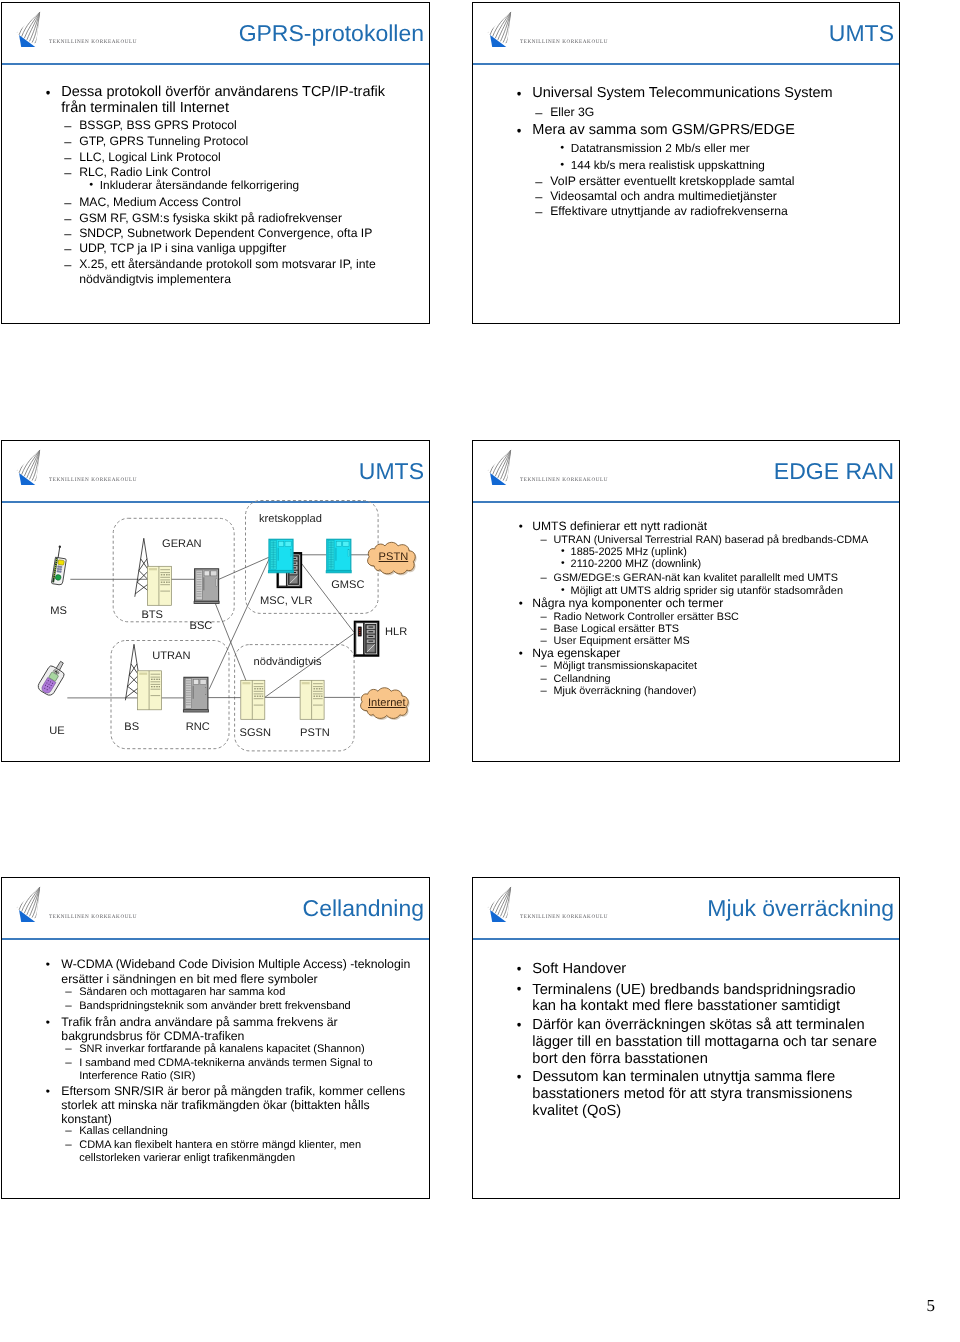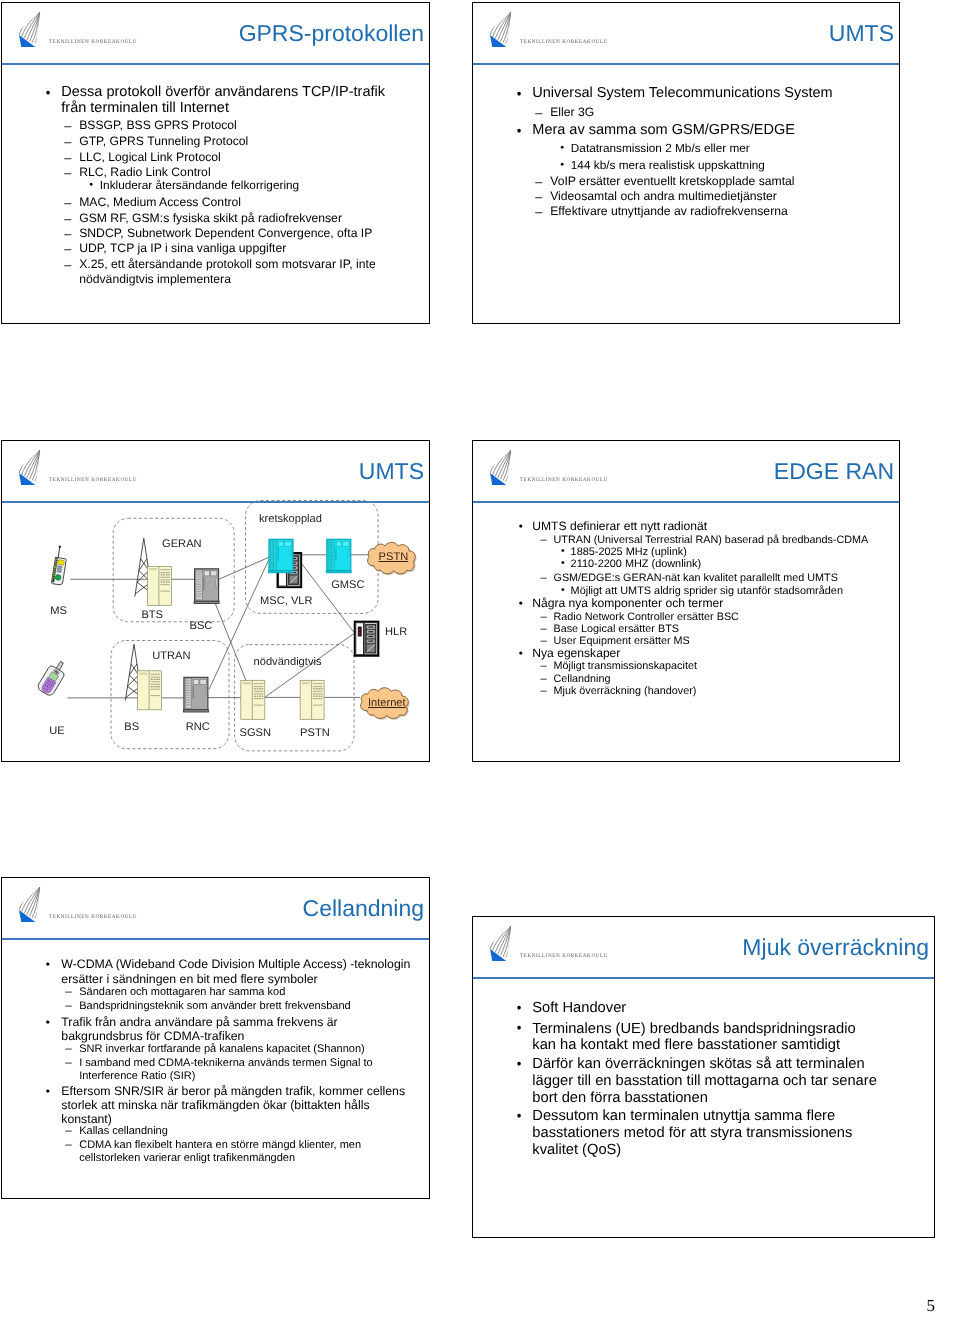--- a/index.html
+++ b/index.html
@@ -569,21 +569,21 @@
   <div class="li lv2 sm" style="left:77.2px;top:247.4px;width:320px">
         <span class="mk">–</span>
         <span class="tx">Kallas cellandning</span>
       </div>
   <div class="li lv2 sm" style="left:77.2px;top:261.4px;width:320px">
         <span class="mk">–</span>
         <span class="tx">CDMA kan flexibelt hantera en större mängd klienter, men cellstorleken varierar enligt trafikenmängden</span>
       </div>
 </div>
 
-<div class="slide s6" style="left:472px;top:916px;width:463px;height:322px">
+<div class="slide s6" style="left:472px;top:877px;width:428px;height:322px">
   <div class="slide-hdr">
     <svg class="logo" viewBox="0 0 25 40" width="26" height="41">
           <defs>
             <clipPath id="sc6">
               <path d="M23.5,0.5 L19.5,31.0 L15.0,32.5 C9.0,30.0 3.0,27.0 0.3,21.5 Z"></path>
             </clipPath>
           </defs>
           <g clip-path="url(#sc6)" fill="none" stroke="#7d7d7d" stroke-width="0.85">
             <path d="M23.2,0.7 C13.4,2.8 5.0,9.0 0.3,21.5"></path>
             <path d="M23.2,0.7 C14.6,5.0 7.2,11.5 2.8,23.3"></path>

